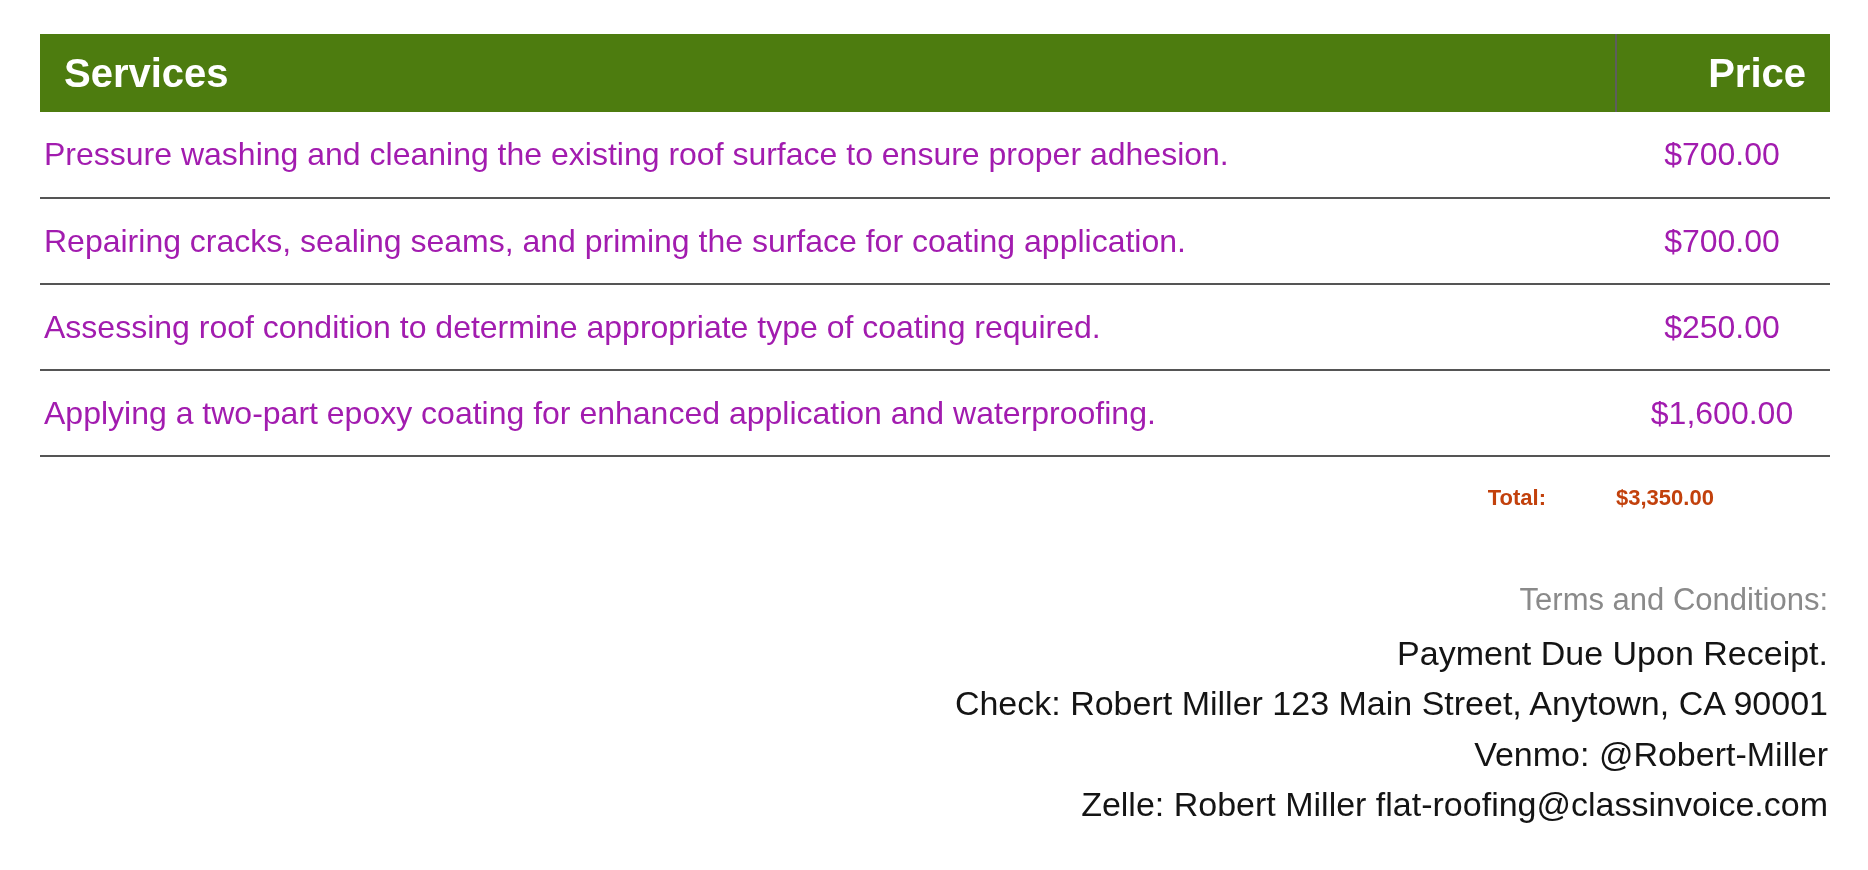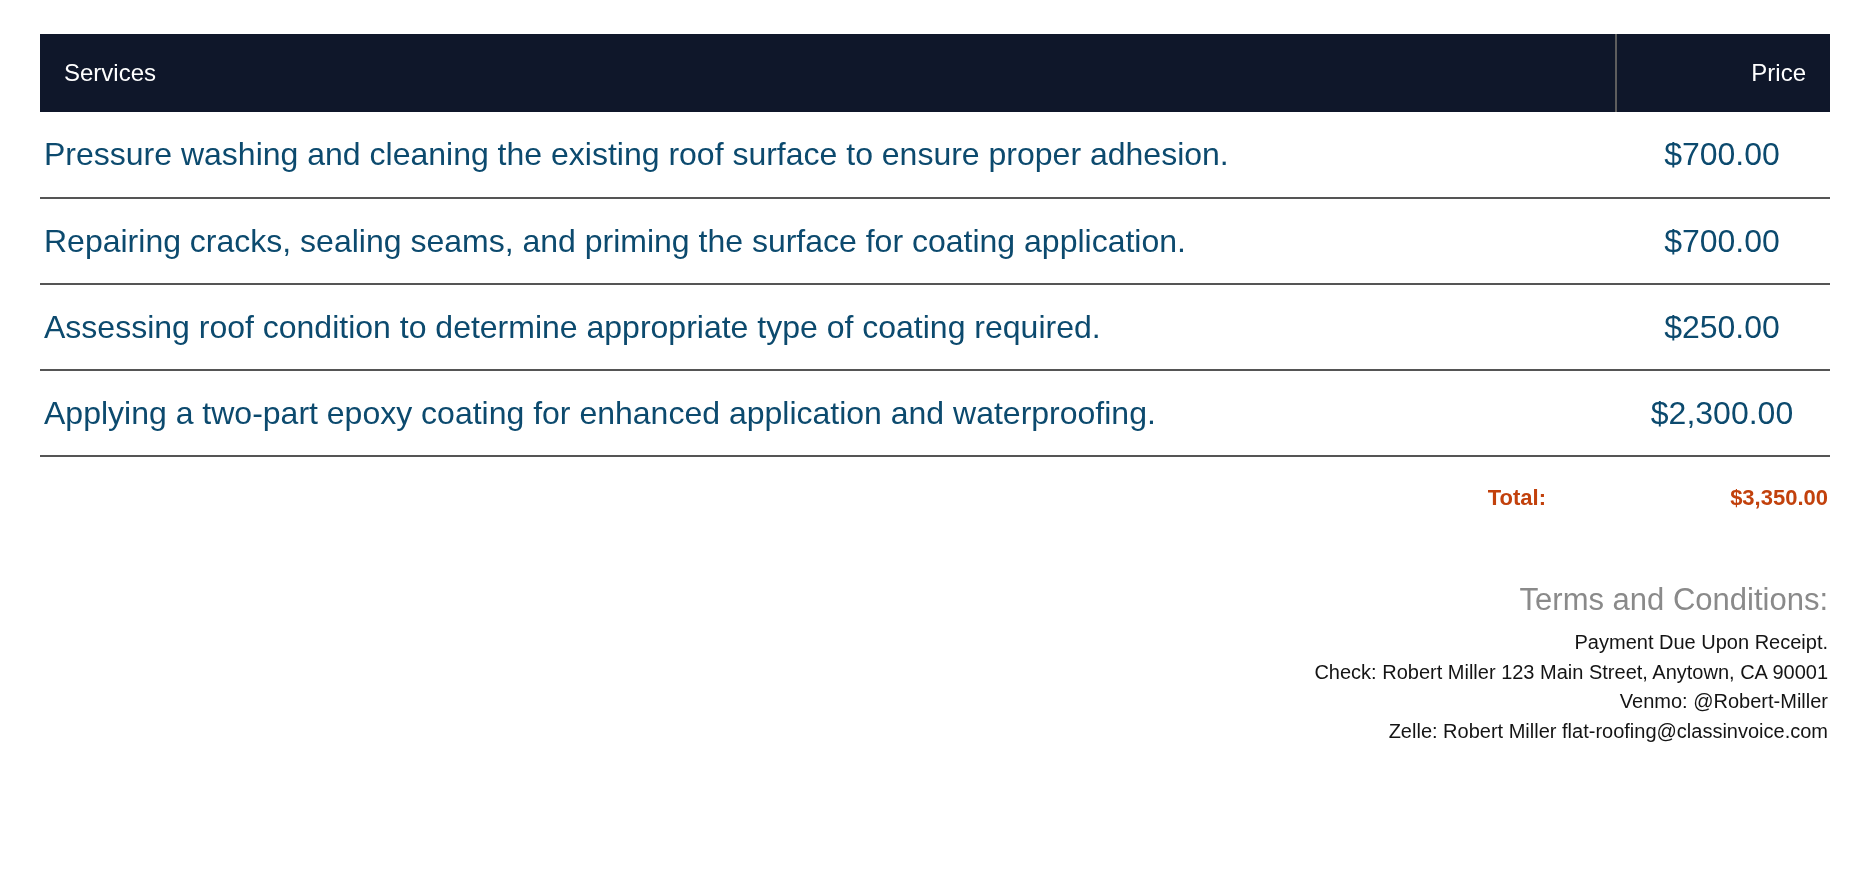--- a/index.html
+++ b/index.html
@@ -23,43 +23,43 @@
     width: 1790px;
     border-collapse: collapse;
     table-layout: fixed;
   }
   table.services th,
   table.services td {
     padding: 0;
     vertical-align: middle;
   }
   .head-row th {
-    background: #0f172a;
+    background: #4d7c0f;
     color: #ffffff;
     height: 78px;
-    font-size: 24px;
-    font-weight: normal;
+    font-size: 40px;
+    font-weight: bold;
   }
   .head-row th.services-col {
     text-align: left;
     padding-left: 24px;
     border-right: 2px solid #5d5d5d;
   }
   .head-row th.price-col {
     text-align: right;
     padding-right: 24px;
   }
   col.c-service { width: 1576px; }
   col.c-price { width: 214px; }
 
   .item-row td {
     height: 86px;
     font-size: 32px;
     font-weight: 400;
-    color: #0c4a6e;
+    color: #a21caf;
     border-bottom: 2px solid #555555;
   }
   .item-row td.desc {
     text-align: left;
     padding-left: 4px;
   }
   .item-row td.price {
     text-align: center;
     padding-right: 2px;
     white-space: nowrap;
@@ -69,38 +69,38 @@
     font-size: 22px;
     font-weight: bold;
     color: #c2410c;
     border-bottom: none;
   }
   .total-row td.total-label {
     text-align: right;
     padding-right: 70px;
   }
   .total-row td.total-value {
-    text-align: right;
+    text-align: left;
     padding-right: 2px;
     white-space: nowrap;
   }
 
   .terms {
     margin-top: 44px;
     padding-left: 2px;
     text-align: right;
   }
   .terms-title {
     font-size: 31px;
     color: #8a8a8a;
     font-weight: 400;
     margin-bottom: 10px;
   }
   .terms-line {
-    font-size: 20px;
+    font-size: 34px;
     color: #141414;
     font-weight: 400;
     line-height: 1.48;
     white-space: nowrap;
   }
 </style>
 </head>
 <body>
 
 <div class="page">
@@ -124,21 +124,21 @@
       <tr class="item-row">
         <td class="desc">Repairing cracks, sealing seams, and priming the surface for coating application.</td>
         <td class="price">$700.00</td>
       </tr>
       <tr class="item-row">
         <td class="desc">Assessing roof condition to determine appropriate type of coating required.</td>
         <td class="price">$250.00</td>
       </tr>
       <tr class="item-row">
         <td class="desc">Applying a two-part epoxy coating for enhanced application and waterproofing.</td>
-        <td class="price">$2,300.00</td>
+        <td class="price">$1,600.00</td>
       </tr>
       <tr class="total-row">
         <td class="total-label">Total:</td>
         <td class="total-value">$3,350.00</td>
       </tr>
     </tbody>
   </table>
 
   <div class="terms">
     <div class="terms-title">Terms and Conditions:</div>

